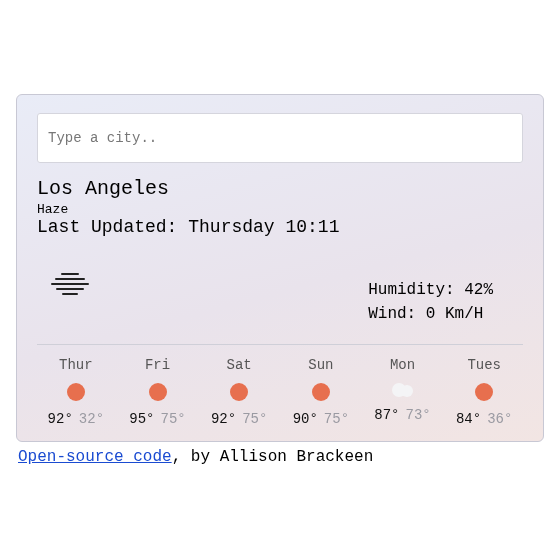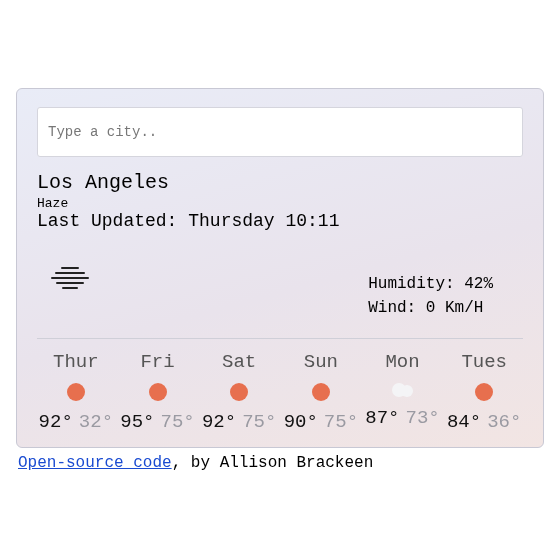--- a/index.html
+++ b/index.html
@@ -75,21 +75,21 @@
   hr.sep {
     border: none; border-top: 1px solid #cfcfd8; margin: 18px 0 12px 0;
   }
   .forecast {
     display: flex; justify-content: space-between; gap: 4px;
   }
   .day {
     flex: 1;
     display: flex; flex-direction: column; align-items: center;
     gap: 10px;
-    font-size: 19px;
+    font-size: 14px;
   }
   .day .label { color: #555; }
   .sun-dot {
     width: 18px; height: 18px; border-radius: 50%; background: #e76f4e;
   }
   .cloud-ico {
     width: 22px; height: 14px; position: relative;
   }
   .cloud-ico::before, .cloud-ico::after {
     content:""; position:absolute; background:#f4f4f6; border-radius:50%;

